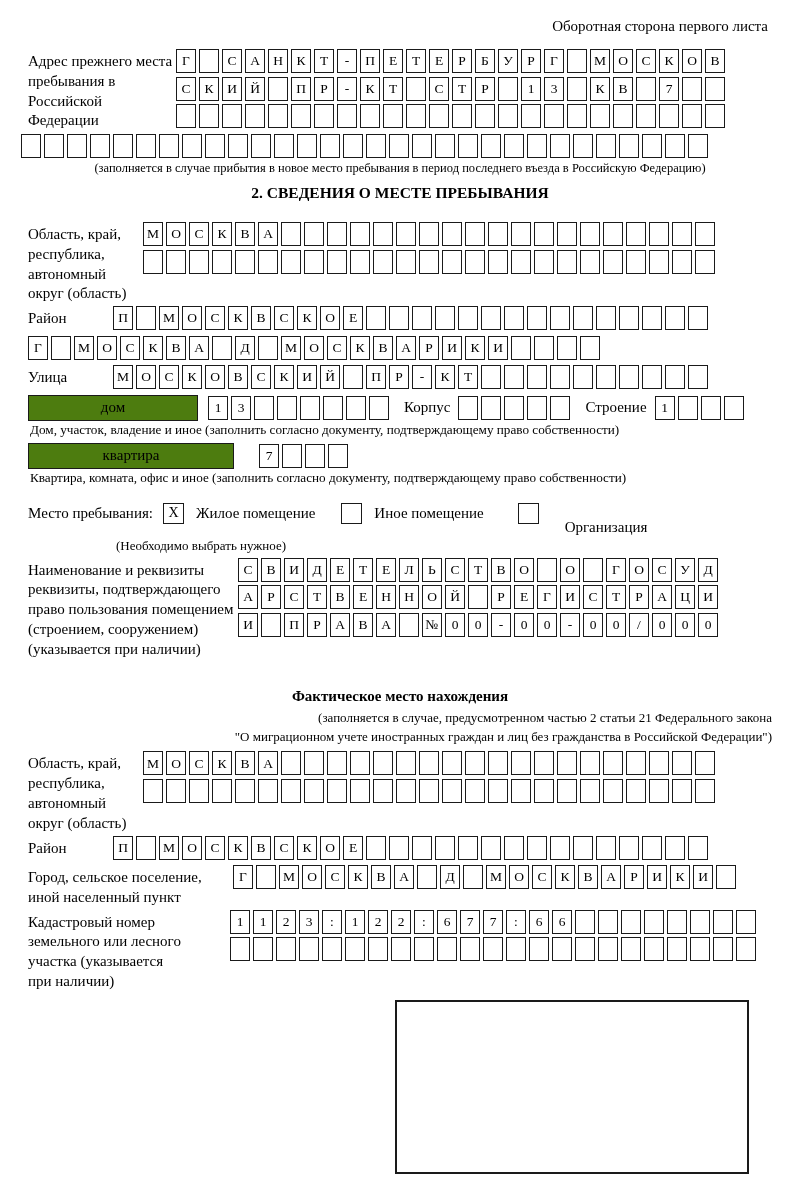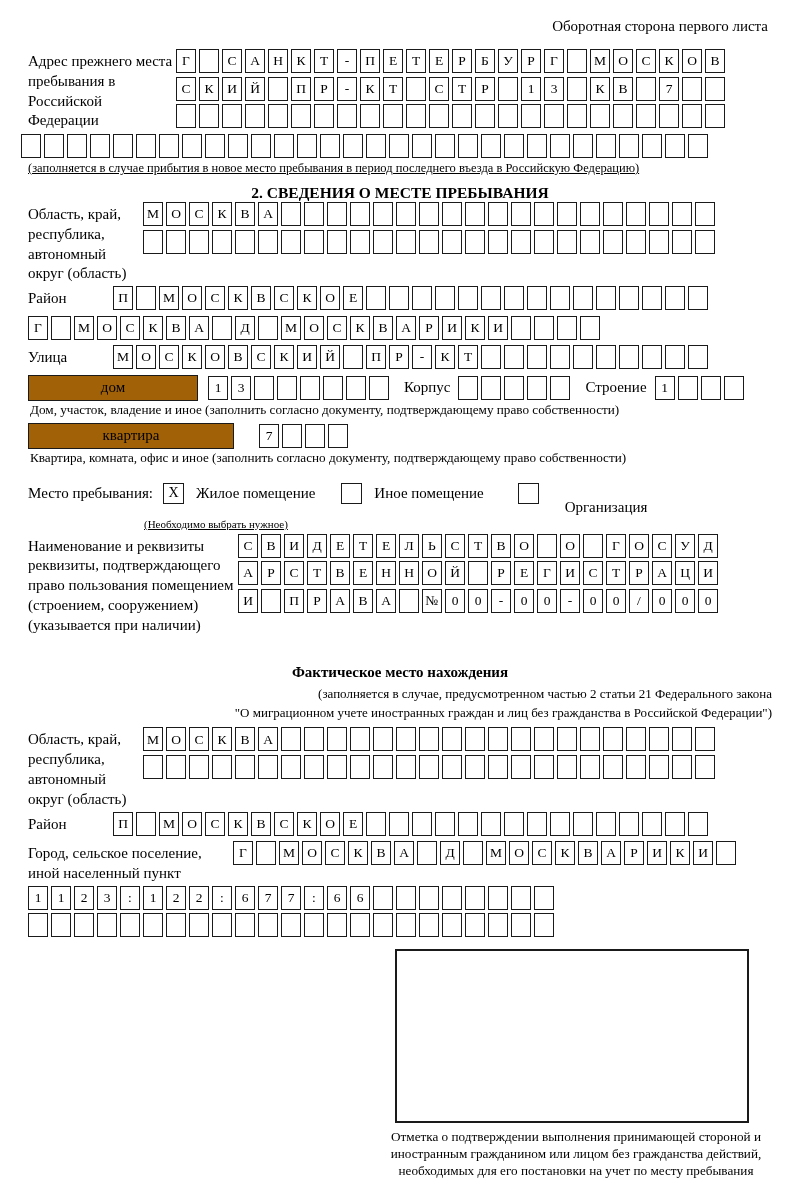--- a/index.html
+++ b/index.html
@@ -13,35 +13,35 @@
         display:flex;align-items:center;justify-content:center;
         font-size:13.5px;line-height:1;background:#fff;}
 
   .field{display:flex;align-items:flex-start;margin-bottom:2px;}
   .flabel{flex:none;font-size:15px;line-height:1.32;padding-top:3px;}
   .w148{width:148px}.w115{width:115px}.w85{width:85px}.w102{width:102px}
   .w210{width:210px}.wcity2{width:200px;margin-right:5px}
   .wcad{width:158px;margin-right:44px}
   .overflow-row{margin-left:-7px;margin-top:0.5px;}
 
-  .note-center{font-size:12.5px;margin:1px 0 4px 0;text-decoration:underline;}
-  .sec-title{text-align:center;font-weight:bold;font-size:15.5px;margin:8px 0 0 0;}
+  .note-center{text-align:center;font-size:12.5px;margin:1px 0 4px 0;}
+  .sec-title{text-align:center;font-weight:bold;font-size:15.5px;margin:8px 0 20px 0;}
 
   .inline-row{display:flex;align-items:center;margin-bottom:1px;}
   .boxfield{flex:none;border:1.6px solid #1a1a1a;height:24px;display:flex;align-items:center;
-            justify-content:center;font-size:15px;background:#a16207;}
+            justify-content:center;font-size:15px;background:#4d7c0f;}
   .bf-dom{width:168px;margin-right:10px;}
   .bf-kv{width:204px;margin-right:25px;}
   .ilabel{font-size:15px;margin:0 8px 0 12px;}
   .caption{font-size:13.2px;margin:1px 0 5px 2px;}
 
   .stay-row{display:flex;align-items:center;font-size:15px;margin-top:2px;}
   .chk{flex:none;width:19px;height:19px;border:1.6px solid #1a1a1a;display:flex;
        align-items:center;justify-content:center;font-size:14px;margin:0 12px 0 10px;}
-  .stay-note{font-size:11px;margin:2px 0 4px 116px;text-decoration:underline;}
+  .stay-note{font-size:13px;margin:2px 0 4px 88px;}
 
   .fact-title{text-align:center;font-weight:bold;font-size:15px;margin:28px 0 4px 0;}
   .fact-note{text-align:right;font-size:13px;line-height:1.45;}
 
   .stampbox{margin:8px 0 0 367px;width:350px;height:170px;border:2px solid #1a1a1a;}
   .stampcap{margin:5px 0 0 350px;width:396px;text-align:center;font-size:13.2px;line-height:1.32;}
 </style>
 </head>
 <body>
 
@@ -567,20 +567,21 @@
         <span class="cell">А</span>
         <span class="cell">Р</span>
         <span class="cell">И</span>
         <span class="cell">К</span>
         <span class="cell">И</span>
         <span class="cell"></span>
       </div>
   </div>
 
   <div class="field">
+    <div class="flabel wcad">Кадастровый номер земельного или лесного участка (указывается при наличии)</div>
     <div>
       <div class="cellrow">
           <span class="cell">1</span>
           <span class="cell">1</span>
           <span class="cell">2</span>
           <span class="cell">3</span>
           <span class="cell">:</span>
           <span class="cell">1</span>
           <span class="cell">2</span>
           <span class="cell">2</span>

